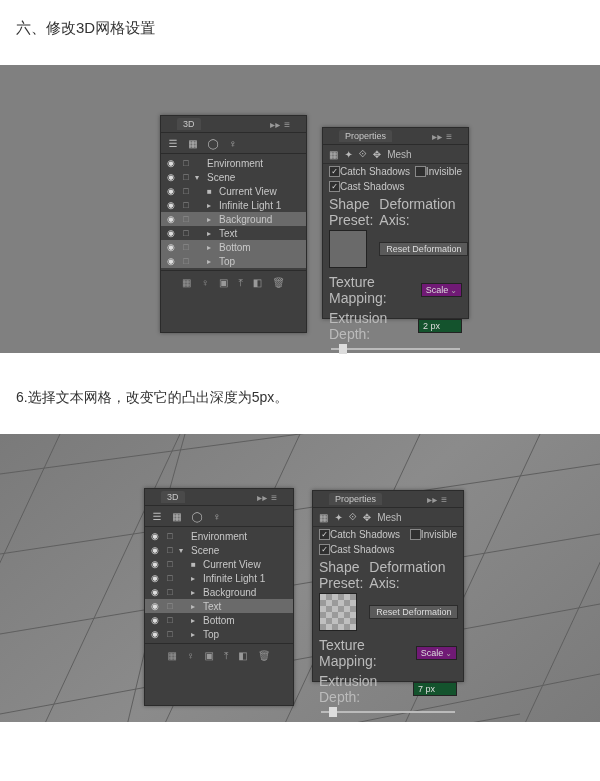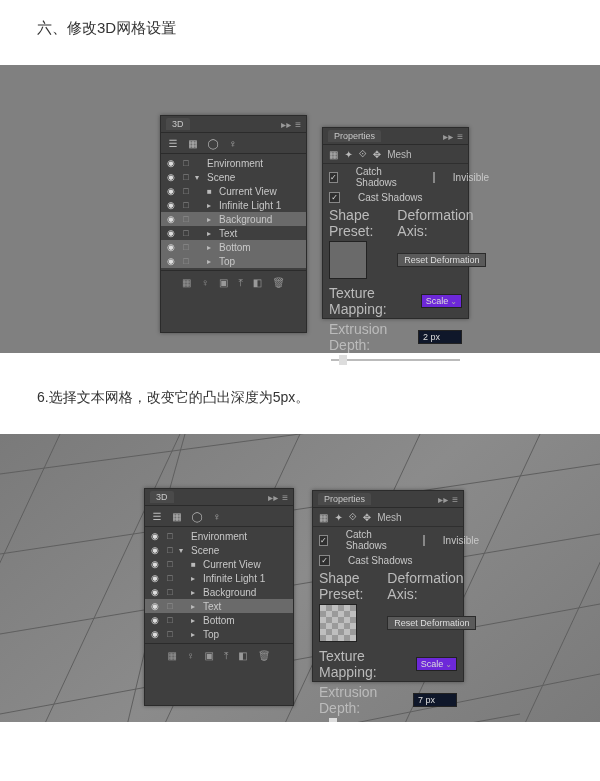--- a/index.html
+++ b/index.html
@@ -1,58 +1,58 @@
 <!DOCTYPE html>
 <html><head>
 <meta charset="utf-8">
 <style>
 html,body{margin:0;padding:0;background:#fff;font-family:"Microsoft YaHei","PingFang SC",sans-serif;font-size:14px;color:#333;width:600px}
-.article{padding:14px 37px}
+.article{padding:14px 16px}
 .article p{margin:0 0 6px 0;line-height:1.8}
 .h{font-size:15px}
 
 .shot{position:relative;height:288px;background:#808080;margin:4px 0 18px 0}
 .shot2{position:relative;height:288px;background:linear-gradient(140deg,#7a7a7a 0%,#8b8b8b 50%,#7a7a7a 100%);margin:4px 0 18px 0;overflow:hidden}
 
 
 .grid line{stroke:#5f5f5f;stroke-width:1}
 .axisR{stroke:#cc4040;stroke-width:2}
 .axisB{stroke:#4060d0;stroke-width:2}
 .axisG{stroke:#40c060;stroke-width:2}
 
 
 .panel{position:absolute;background:#3f3f3f;border:1px solid #2b2b2b;color:#c8c8c8;font-size:10px;font-family:Arial,sans-serif;box-shadow:0 0 4px rgba(0,0,0,.4)}
-.panel .tabrow{display:flex;align-items:center;height:16px;padding:0 5px;border-bottom:1px solid #2b2b2b}
+.panel .tabrow{display:flex;align-items:center;height:16px;padding:0 16px;border-bottom:1px solid #2b2b2b}
 .panel .tab{background:#4a4a4a;padding:1px 6px;border-radius:2px 2px 0 0;font-size:9px}
 .panel .tailctls{margin-left:auto;display:flex;gap:4px;color:#999}
 .panel .toolbar{display:flex;gap:8px;padding:4px 6px;border-bottom:1px solid #2b2b2b;color:#bbb}
 .panel .toolbar .ti{width:12px;height:12px;display:flex;align-items:center;justify-content:center}
 .panel .footer{display:flex;gap:10px;justify-content:center;padding:6px 0;border-top:1px solid #2b2b2b;color:#999}
 .panel .footer .ti{font-size:10px}
 
 .tree{padding:2px 0}
 .row{display:flex;align-items:center;height:14px;padding:0 4px;gap:4px}
 .row .vis{width:12px;text-align:center;color:#ddd;font-size:9px}
 .row .acc{width:10px;text-align:center;color:#999;font-size:9px}
 .row .ind{display:inline-block}
 .row .tw{width:8px;color:#bbb;font-size:8px}
 .row .lbl{flex:1;white-space:nowrap;overflow:hidden}
 .row.sel{background:#6a6a6a}
 
 
-.prow{display:flex;align-items:center;padding:2px 6px;gap:18px}
+.prow{display:flex;align-items:center;padding:2px 6px;gap:0}
 .cb{width:9px;height:9px;border:1px solid #888;display:inline-flex;align-items:center;justify-content:center;background:#2f2f2f;font-size:8px;color:#dcdcdc}
 .cb.on::after{content:"✓"}
 .sectionlabel{color:#bbb;font-size:14px}
 .swatch{width:36px;height:36px;border:1px solid #222;background:#6a6a6a;margin:2px 0}
 .swatch.tex{background:repeating-conic-gradient(#9a9a9a 0 25%,#bfbfbf 0 50%) 0 0/12px 12px}
 .btn{background:#5a5a5a;border:1px solid #2b2b2b;padding:1px 6px;font-size:9px;color:#ddd;white-space:nowrap}
-.dd{background:#6d28d9;border:1px solid #222;padding:1px 4px;font-size:9px;color:#ddd;display:flex;align-items:center;gap:2px}
+.dd{background:#701a75;border:1px solid #222;padding:1px 4px;font-size:9px;color:#ddd;display:flex;align-items:center;gap:2px}
 .dd .car{margin-left:auto;font-size:8px;color:#aaa}
-.field{background:#0f172a;border:1px solid #222;padding:1px 4px;font-size:9px;color:#ddd;min-width:34px;text-align:left}
+.field{background:#14532d;border:1px solid #222;padding:1px 4px;font-size:9px;color:#ddd;min-width:34px;text-align:left}
 .slider{position:relative;height:6px;margin:2px 8px 4px 8px}
 .slider .track{position:absolute;left:0;right:0;top:2px;height:2px;background:#bbb}
 .slider .thumb{position:absolute;top:-2px;width:8px;height:10px;background:#ddd;left:6%}
 
 
 .shot .p3d{left:160px;top:50px;width:145px;height:216px}
 .shot .pprop{left:322px;top:62px;width:145px;height:190px}
 .shot2 .p3d{left:144px;top:54px;width:148px;height:216px}
 .shot2 .pprop{left:312px;top:56px;width:150px;height:190px}
 

